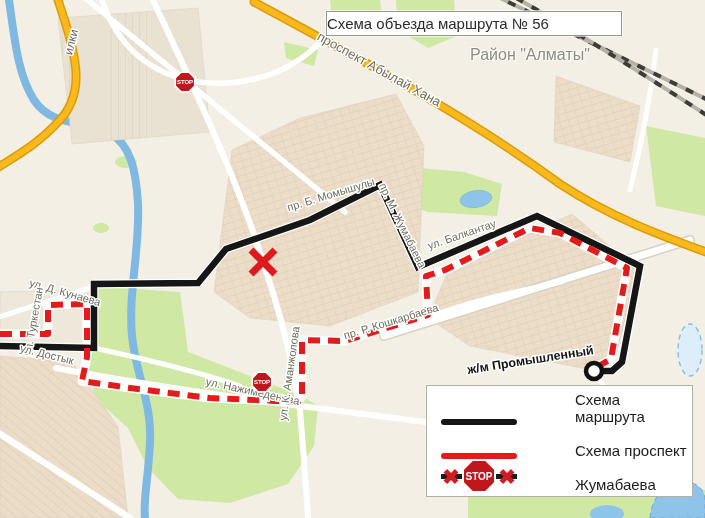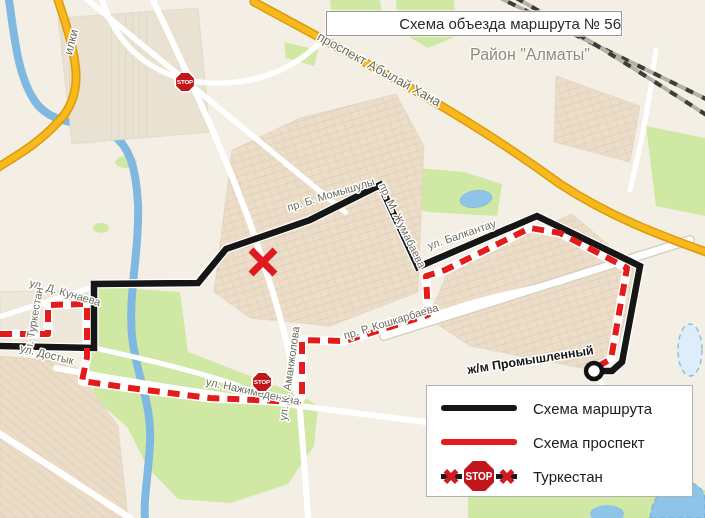--- a/index.html
+++ b/index.html
@@ -3,33 +3,33 @@
 <meta charset="utf-8">
 <style>
   html,body{margin:0;padding:0;background:#fff;}
   body{width:705px;height:518px;overflow:hidden;font-family:"Liberation Sans",sans-serif;}
   .stage{position:relative;width:705px;height:518px;background:#f3efe4;}
   svg{position:absolute;left:0;top:0;}
   svg text{font-family:"Liberation Sans","DejaVu Sans",sans-serif;}
   .title-box{
     position:absolute;left:326px;top:11px;width:296px;height:25px;
     background:#ffffff;border:1px solid #97978f;box-sizing:border-box;
-    text-align:right;line-height:23px;font-size:15px;color:#2c2c2c;
+    text-align:left;line-height:23px;font-size:15px;color:#2c2c2c;
     box-shadow:0 0 0 1px rgba(255,255,255,.6);
   }
   .region-label{
     position:absolute;left:470px;top:46px;font-size:16px;color:#8c8c7e;
     text-shadow:0 0 2px #fff,0 0 2px #fff,1px 1px 1px #fff,-1px -1px 1px #fff;
   }
   .legend{
     position:absolute;left:426px;top:385px;width:267px;height:112px;
     background:#ffffff;border:1px solid #b3b0a8;box-sizing:border-box;
     padding:5px 0 0 8px;
   }
-  .legend-row{display:flex;align-items:center;height:34px;}
+  .legend-row{display:flex;align-items:flex-end;height:34px;gap:42px;}
   .sw{width:76px;height:6px;border-radius:3px;margin:0 16px 0 6px;flex:none;}
   .legend-label{font-size:15px;color:#1d1d1d;}
   .stopwrap{position:relative;width:76px;height:34px;margin:0 16px 0 6px;flex:none;}
   .stopline{position:absolute;left:0;top:15px;width:76px;height:5px;background:#1b1b1b;}
   .xm{position:absolute;top:9px;width:16px;height:16px;}
   .xm.l{left:2px}.xm.r{left:58px}
   .xm::before,.xm::after{content:"";position:absolute;left:0;top:5.5px;width:16px;height:5px;background:#cf1d22;}
   .xm::before{transform:rotate(45deg);}
   .xm::after{transform:rotate(-45deg);}
   .oct{clip-path:polygon(29.3% 0,70.7% 0,100% 29.3%,100% 70.7%,70.7% 100%,29.3% 100%,0 70.7%,0 29.3%);}
@@ -175,17 +175,17 @@
   </div>
   <div class="legend-row">
     <div class="stopwrap">
       <div class="stopline"></div>
       <div class="xm l"></div>
       <div class="xm r"></div>
       <div class="oct oct-outer">
         <div class="oct oct-inner">STOP</div>
       </div>
     </div>
-    <div class="legend-label">Туркестан</div>
+    <div class="legend-label">Жумабаева</div>
   </div>
 </div>
 
 </div>
 
 </body></html>

